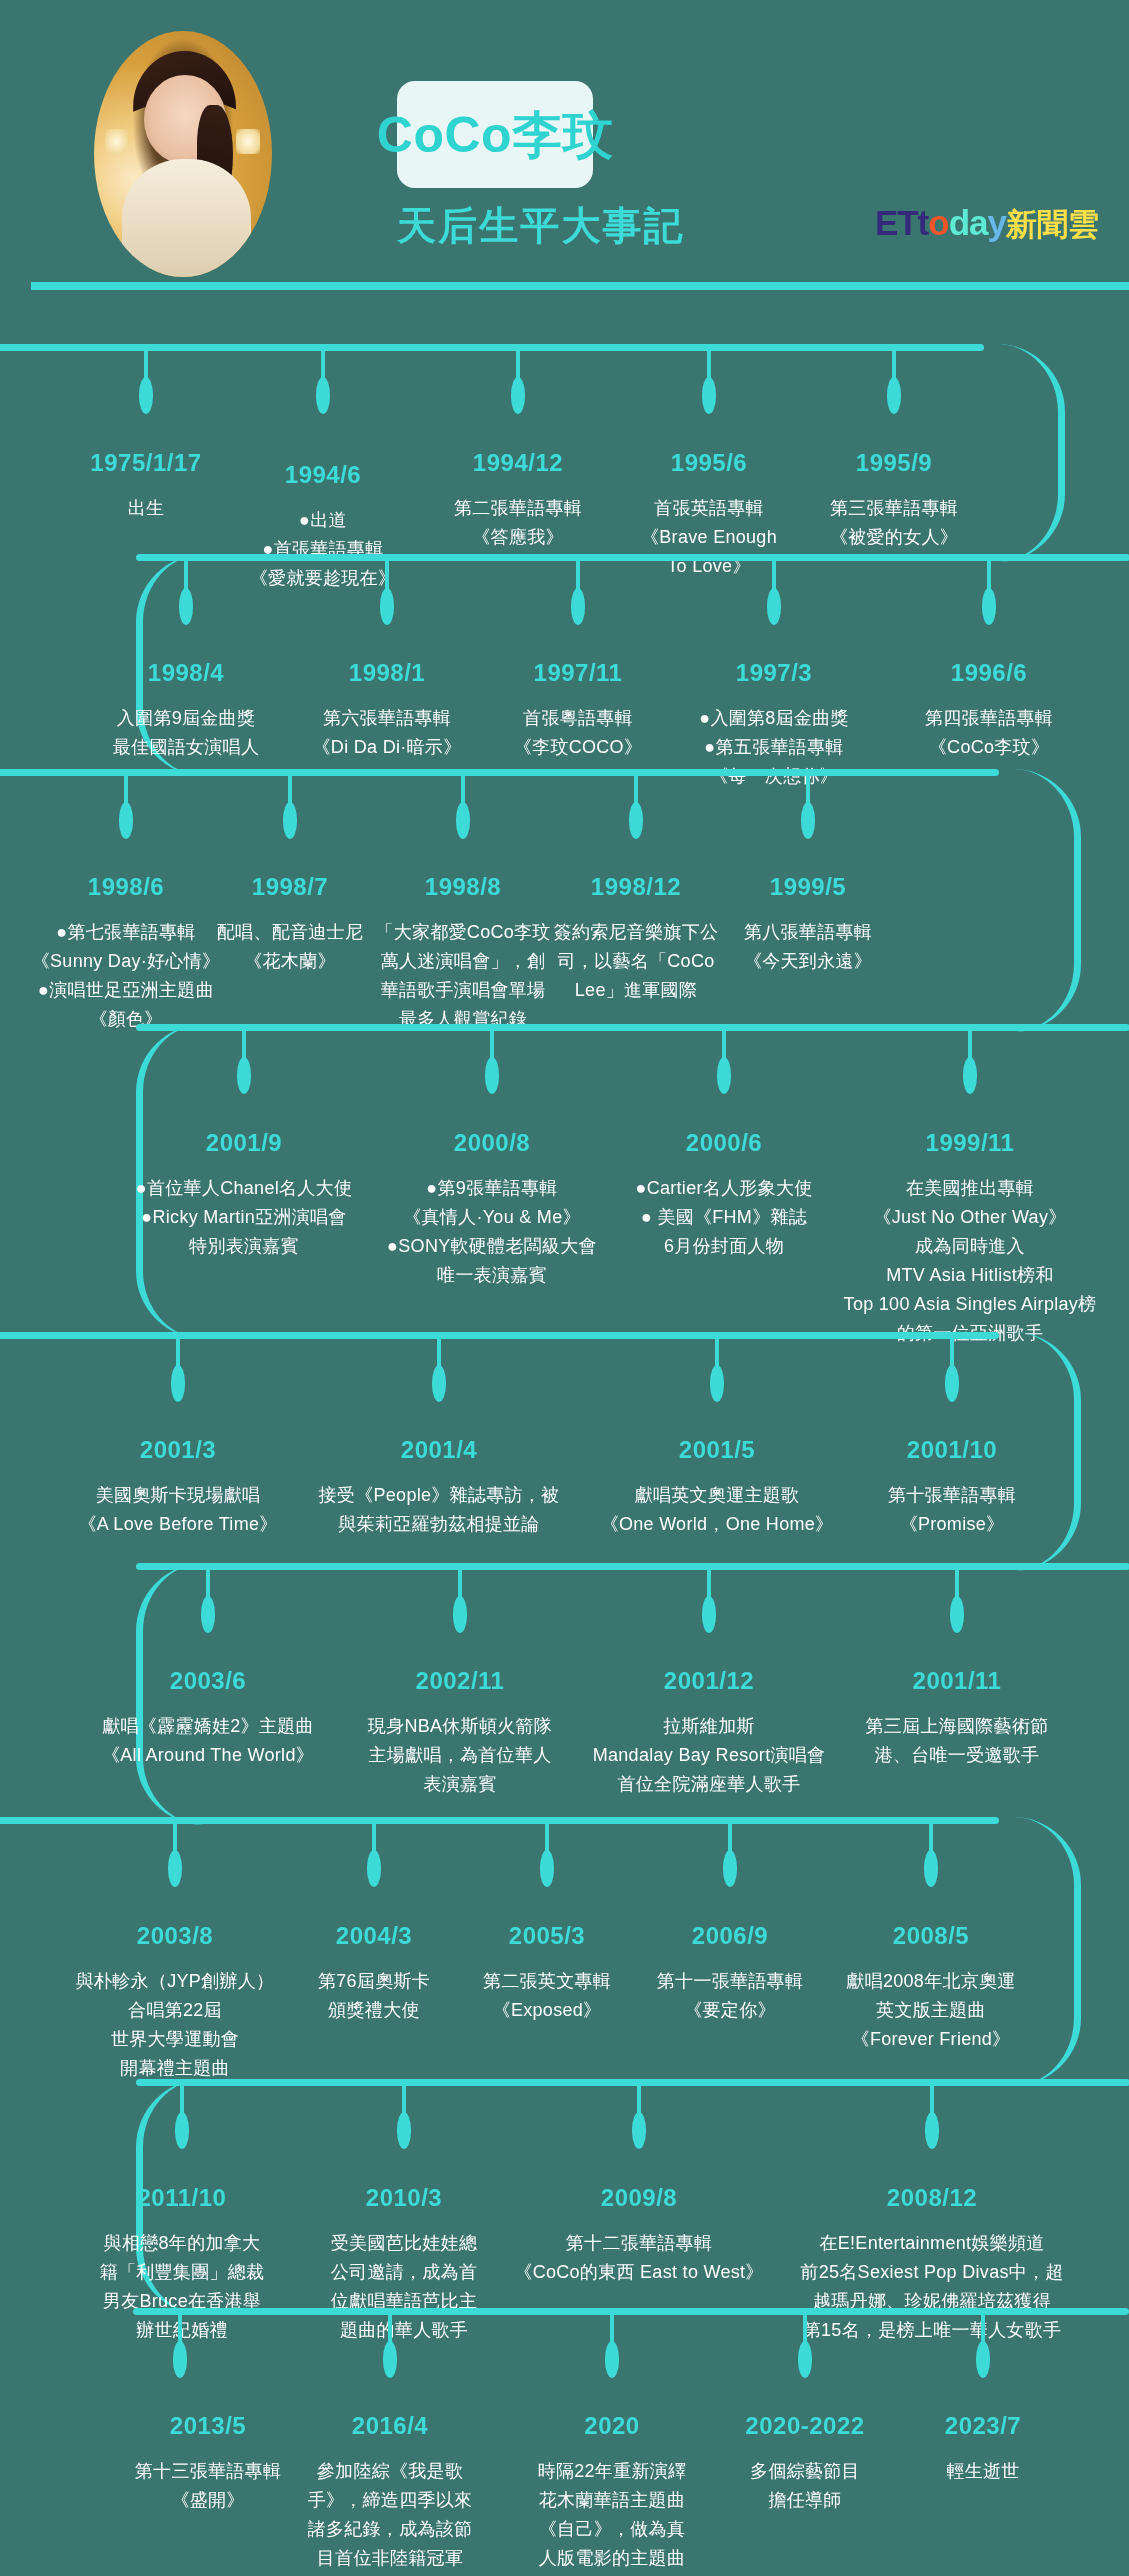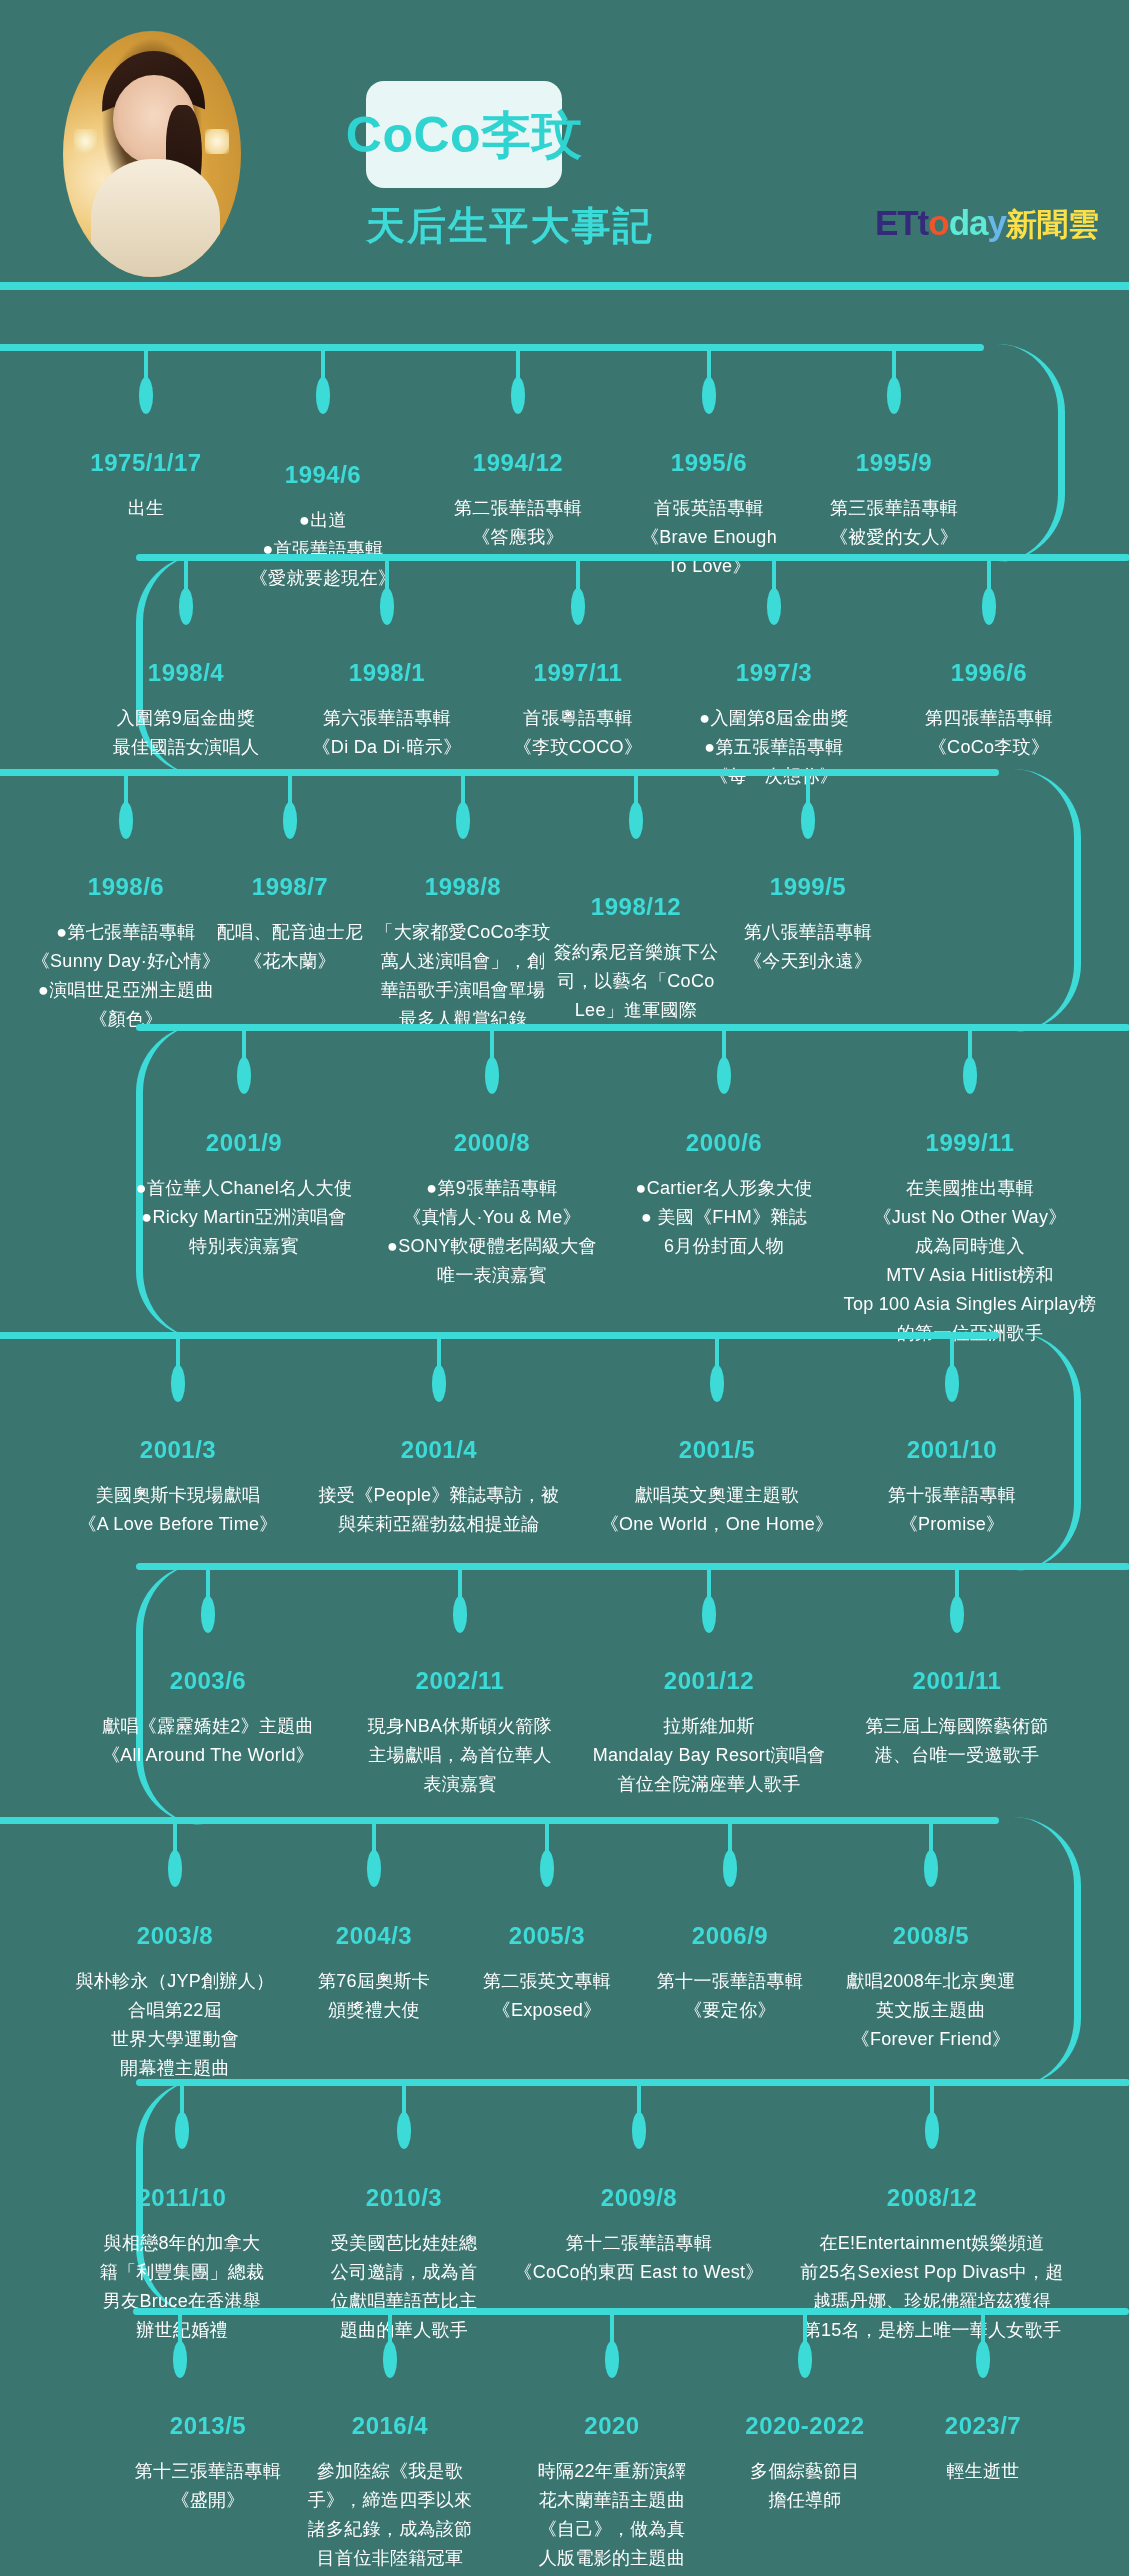--- a/index.html
+++ b/index.html
@@ -7,20 +7,21 @@
     width: 1130px;
     background: #3b7570;
     font-family: "Liberation Sans", "DejaVu Sans", sans-serif;
   }
   #page {
     position: relative;
     width: 1130px;
     height: 2576px;
     background: #3b7570;
     overflow: hidden;
+    padding-left: 31px;
   }
 
   
   .header { position: relative; height: 293px; }
   .portrait {
     position: absolute;
     left: 63px; top: 31px;
     width: 178px; height: 246px;
     border-radius: 50%;
     overflow: hidden;
@@ -335,21 +336,21 @@
             <div>「大家都愛CoCo李玟</div>
             <div>萬人迷演唱會」，創</div>
             <div>華語歌手演唱會單場</div>
             <div>最多人觀賞紀錄</div>
           </div>
         </div>
         <div class="node" style="left: 636px; top: 775px;">
           <div class="stem"></div>
           <div class="bulb"></div>
         </div>
-        <div class="entry" style="left: 636px; top: 873px; margin-top: 20px;">
+        <div class="entry" style="left: 636px; top: 873px;">
           <div class="date">1998/12</div>
           <div class="desc">
             <div>簽約索尼音樂旗下公</div>
             <div>司，以藝名「CoCo</div>
             <div>Lee」進軍國際</div>
           </div>
         </div>
         <div class="node" style="left: 808px; top: 775px;">
           <div class="stem"></div>
           <div class="bulb"></div>

